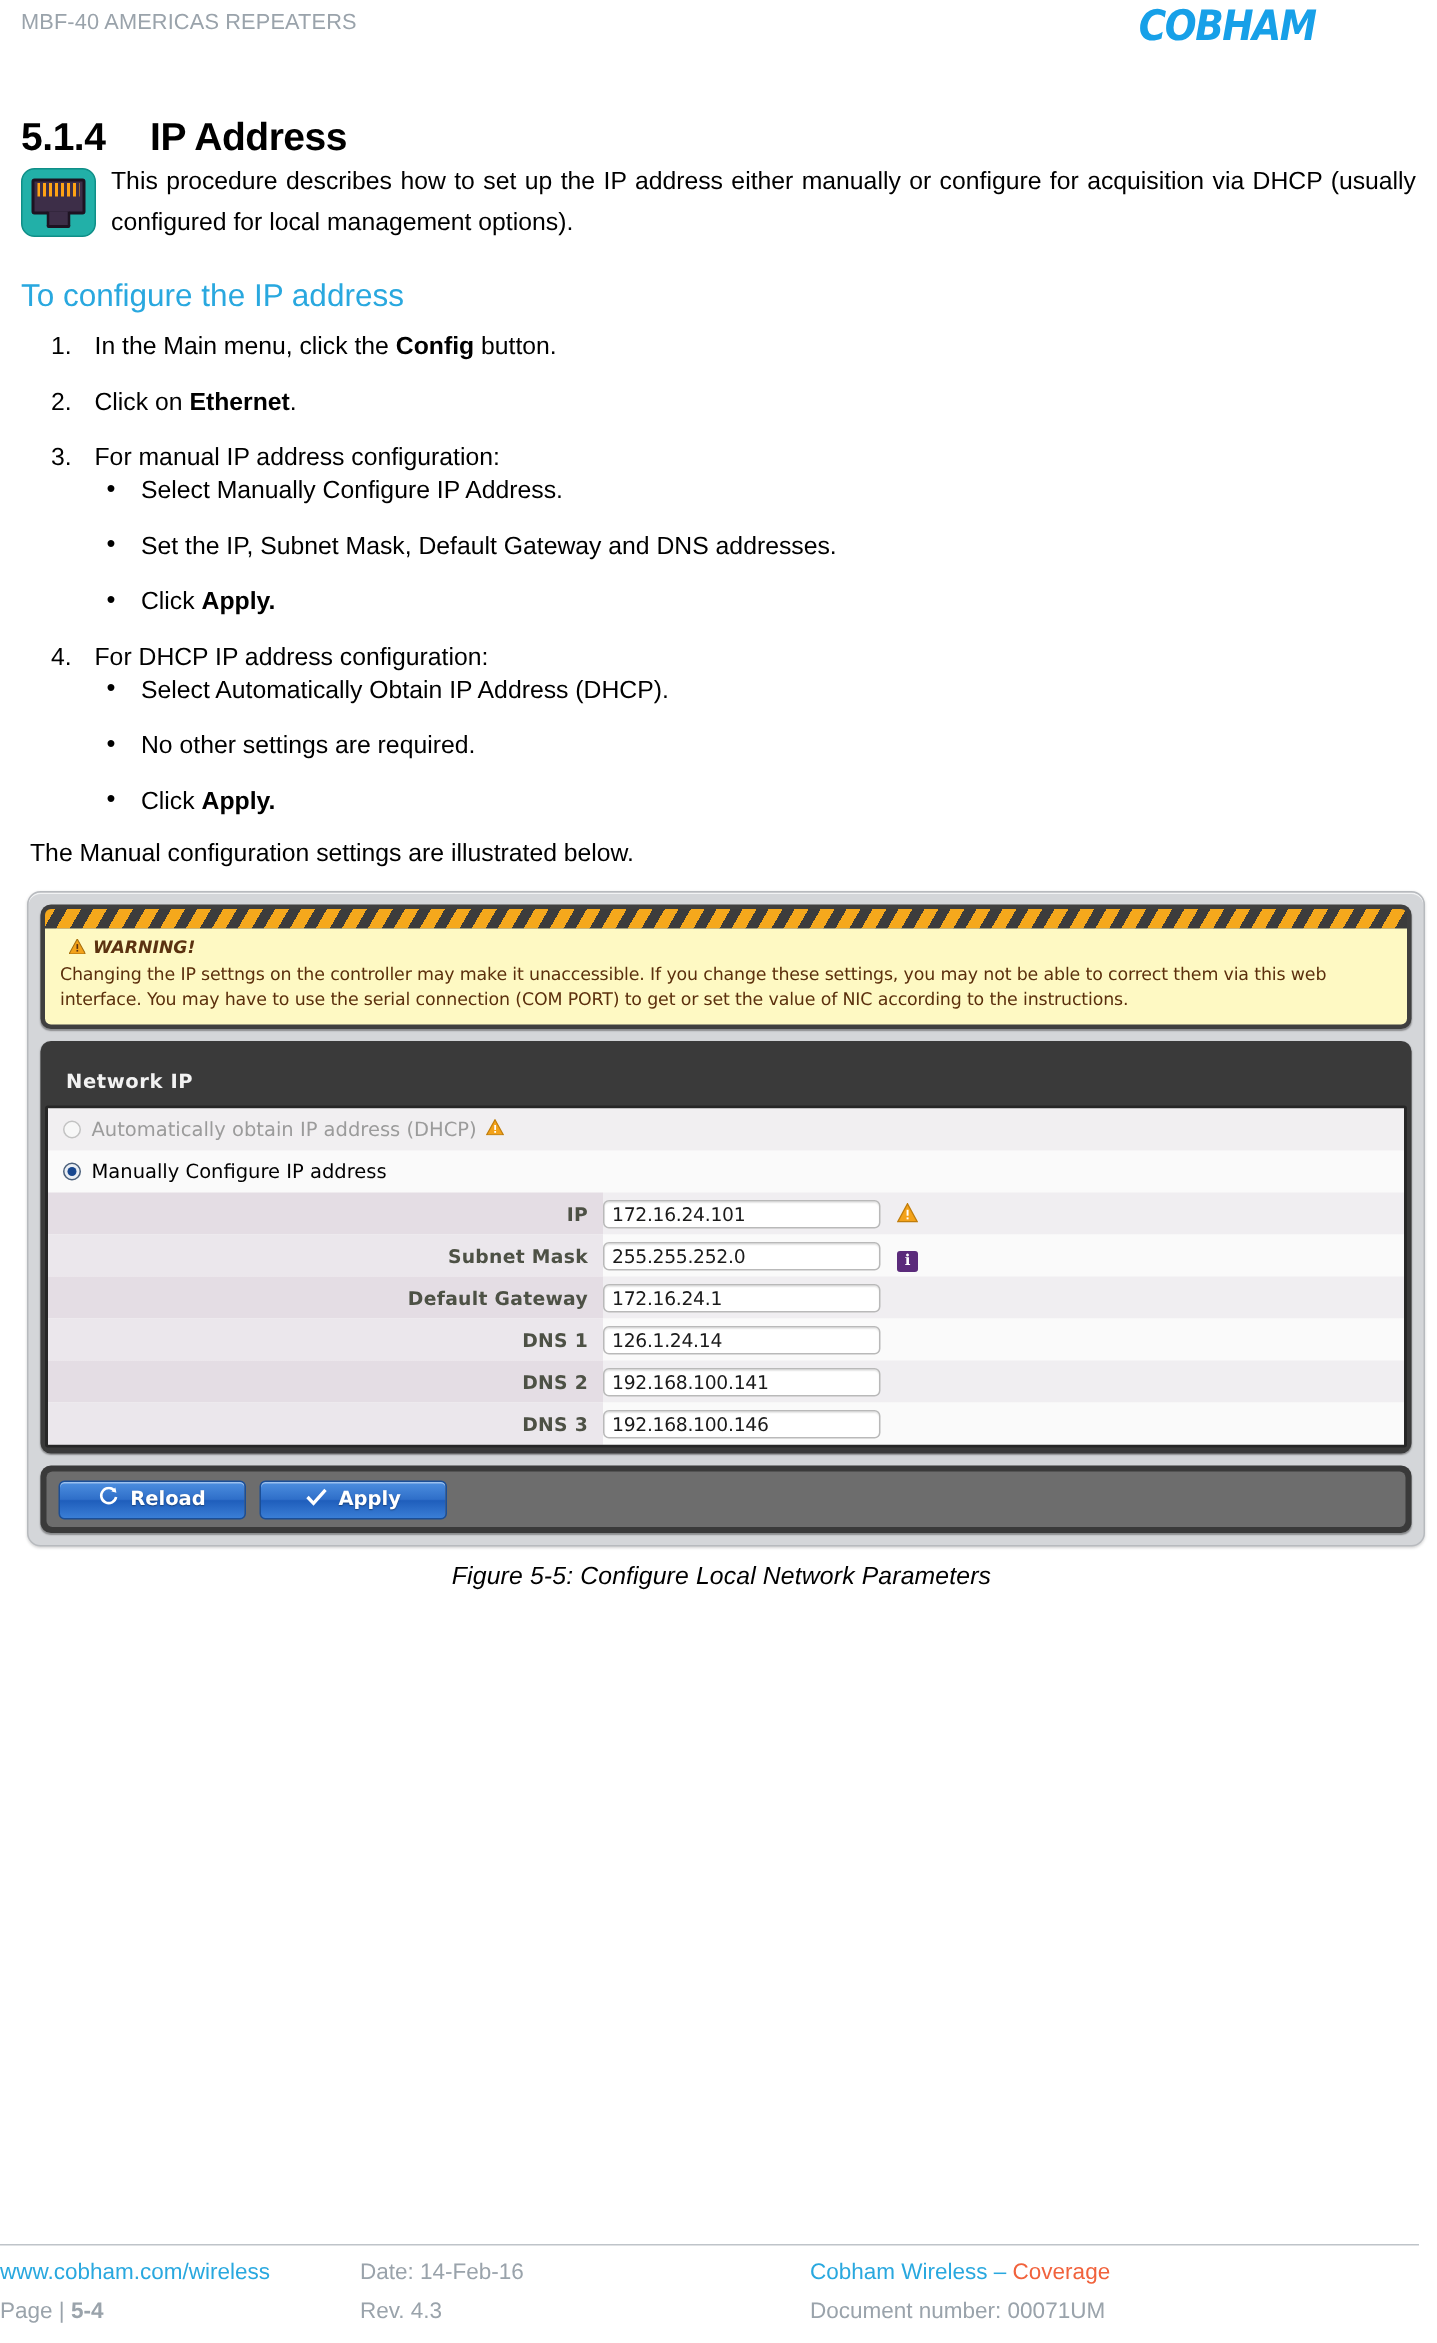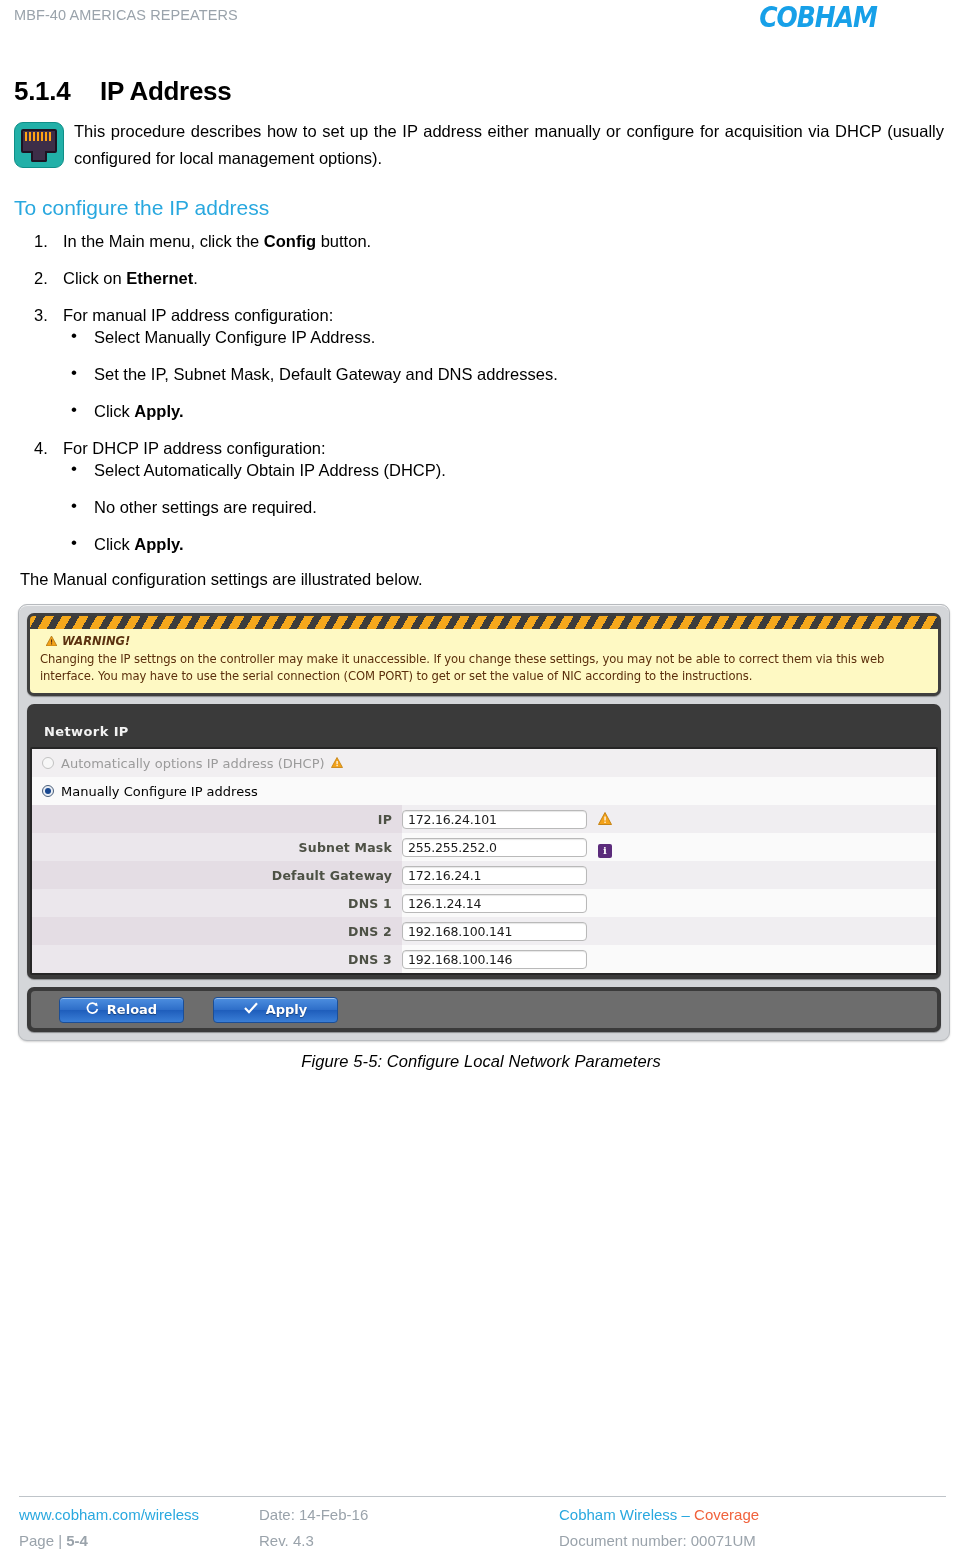--- a/index.html
+++ b/index.html
@@ -34,21 +34,21 @@
   
   .content { position:absolute; top:58px; left:0; width:958px; padding:0 14px; }
 
   h2.sec-heading {
     font-size:26px; font-weight:bold; margin:16px 0 0 0;
     letter-spacing:-0.3px; line-height:34px;
   }
   h2.sec-heading .num { display:inline-block; min-width:86px; }
 
   .intro-block {
-    margin-top:10px; font-size:16.5px; line-height:27px;
+    margin-top:0; font-size:16.5px; line-height:27px;
     text-align:justify; color:#000;
   }
   .rj45-icon {
     float:left; width:50px; height:46px; margin:4px 10px 0 0;
     position:relative;
   }
   .rj45-icon .body {
     position:absolute; inset:0; background:#22b0a8; border-radius:9px;
     border:1px solid #0f8f88;
   }
@@ -196,31 +196,30 @@
   .btn {
     height:26px; min-width:125px; padding:0 14px;
     border:1px solid #1b4e96; border-radius:4px;
     background:linear-gradient(180deg,#4d8fe0 0%, #2f6fc9 48%, #1f5ebc 52%, #3a7ed6 100%);
     color:#fff; font-family:"DejaVu Sans", sans-serif;
     font-size:13px; font-weight:bold;
     display:flex; align-items:center; justify-content:center; gap:8px;
     box-shadow: inset 0 1px 0 rgba(255,255,255,.45);
     text-shadow:0 1px 1px rgba(0,0,0,.4);
     cursor:pointer;
-    margin-left:20px;
   }
 
   .fig-caption {
     text-align:center; font-size:16.5px; font-style:italic;
     margin:11px 0 0 0; letter-spacing:.1px;
   }
 
   
   .page-footer {
-    position:absolute; left:19px; right:12px; bottom:8px;
+    position:absolute; left:0; right:12px; bottom:8px;
   }
   .foot-rule { border-top:1px solid #bfc4c9; margin-bottom:5px; }
   .foot-row { display:flex; font-size:15px; line-height:26px; }
   .fc1 { width:240px; }
   .fc2 { width:300px; color:#9aa3ab; }
   .fc3 { flex:1; text-align:left; }
   .cyan { color:#29a8df; }
   .gray { color:#9aa3ab; }
   .orange { color:#f1623c; }
 </style>
@@ -295,21 +294,21 @@
           <div class="warn-text">Changing the IP settngs on the controller may make it unaccessible. If you change these settings, you may not be able to correct them via this web interface. You may have to use the serial connection (COM PORT) to get or set the value of NIC according to the instructions.</div>
         </div>
       </div>
 
       <div class="panel">
         <div class="panel-title">Network IP</div>
         <div class="panel-inner">
 
           <div class="radio-row disabled">
             <span class="rb off"></span>
-              <span>Automatically options IP address (DHCP)</span>
+              <span>Automatically obtain IP address (DHCP)</span>
             <span class="warn-mini">
               <svg width="12" height="11" viewBox="0 0 12 11">
                   <polygon points="6,0.5 11.5,10.5 0.5,10.5" fill="#f3a21a" stroke="#c07d0c" stroke-width="0.8"></polygon>
                   <rect x="5.5" y="4" width="1.2" height="3.3" fill="#fff"></rect>
                   <rect x="5.5" y="8" width="1.2" height="1.2" fill="#fff"></rect>
                 </svg>
             </span>
           </div>
 
           <div class="radio-row">

